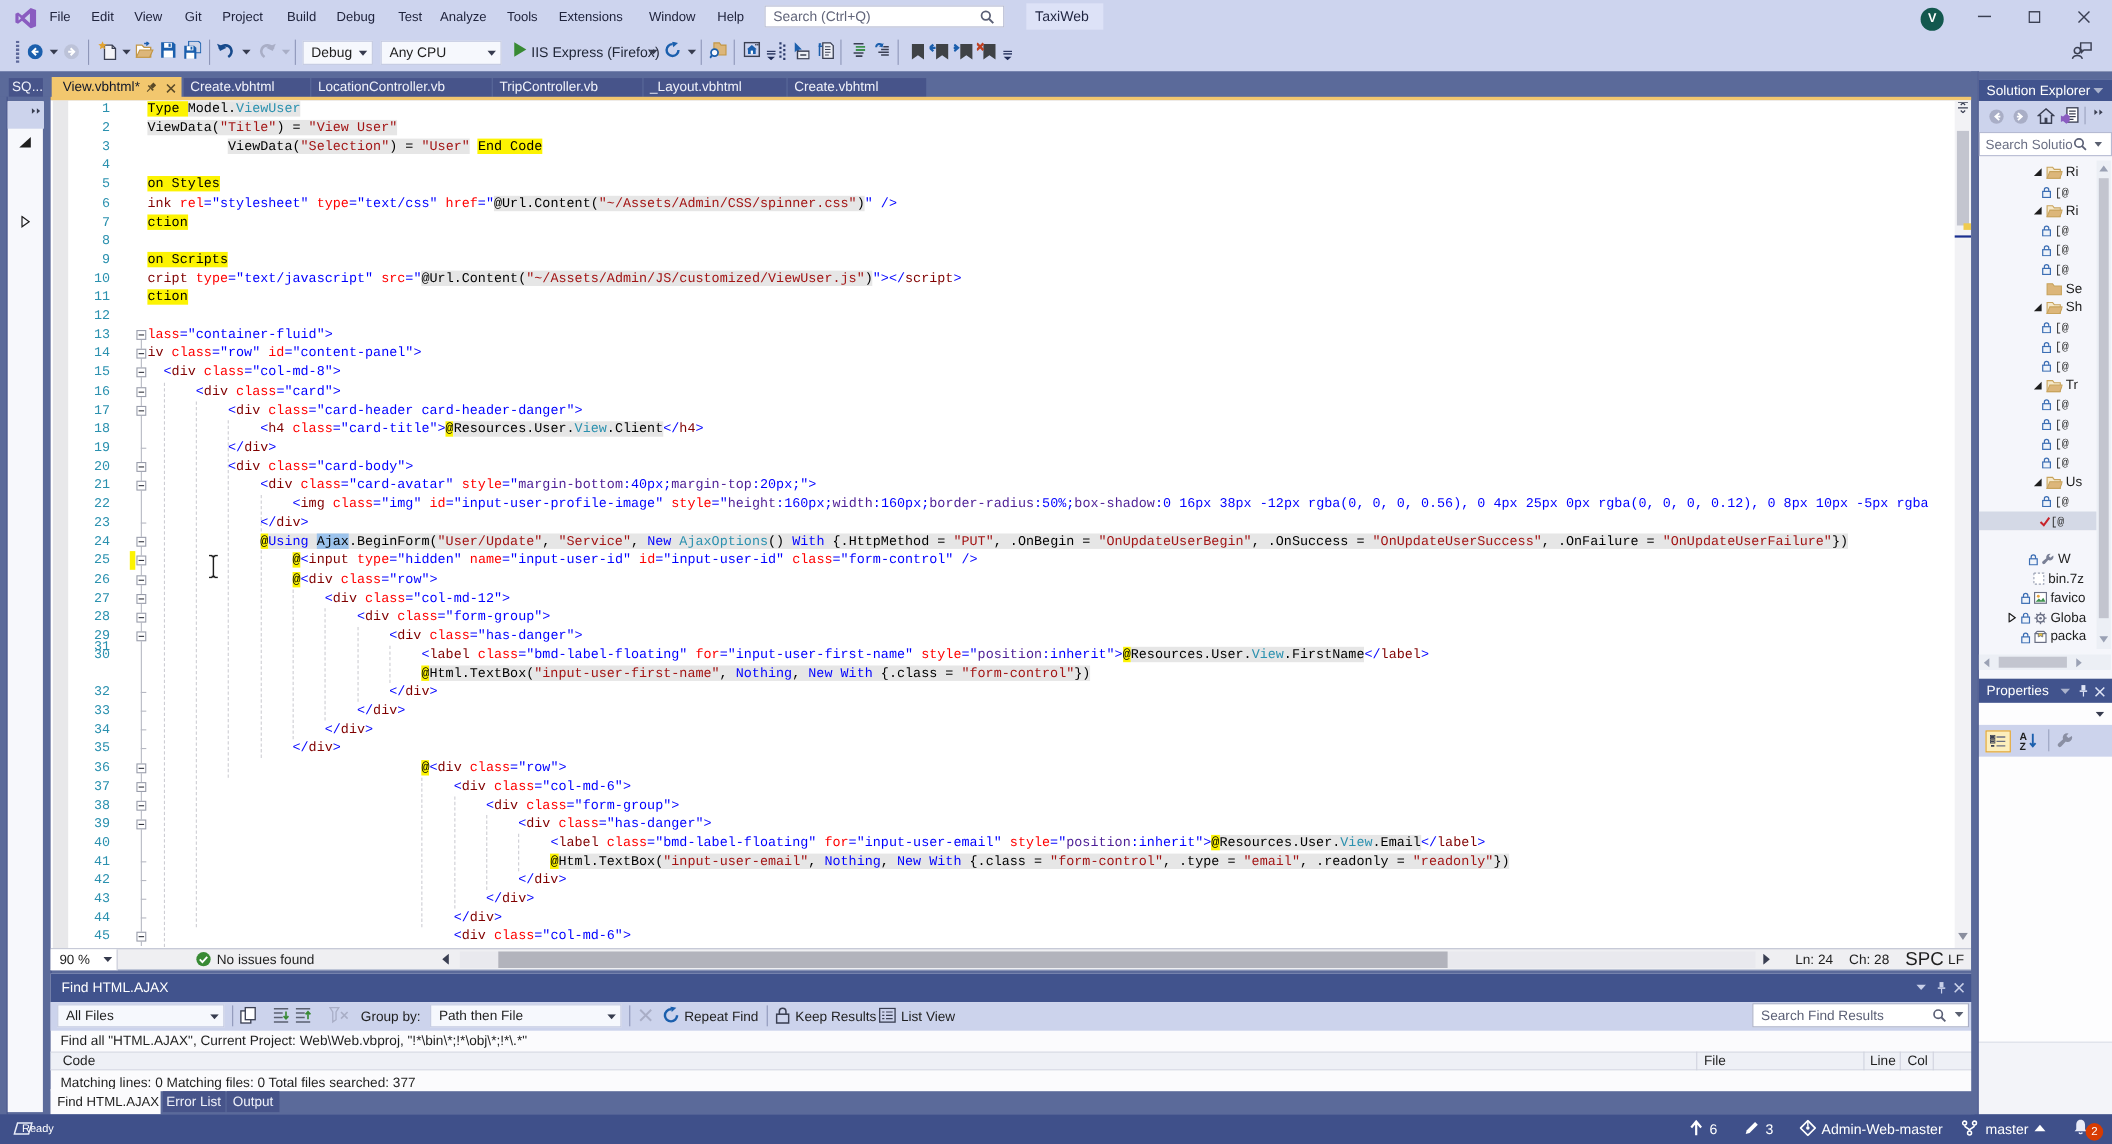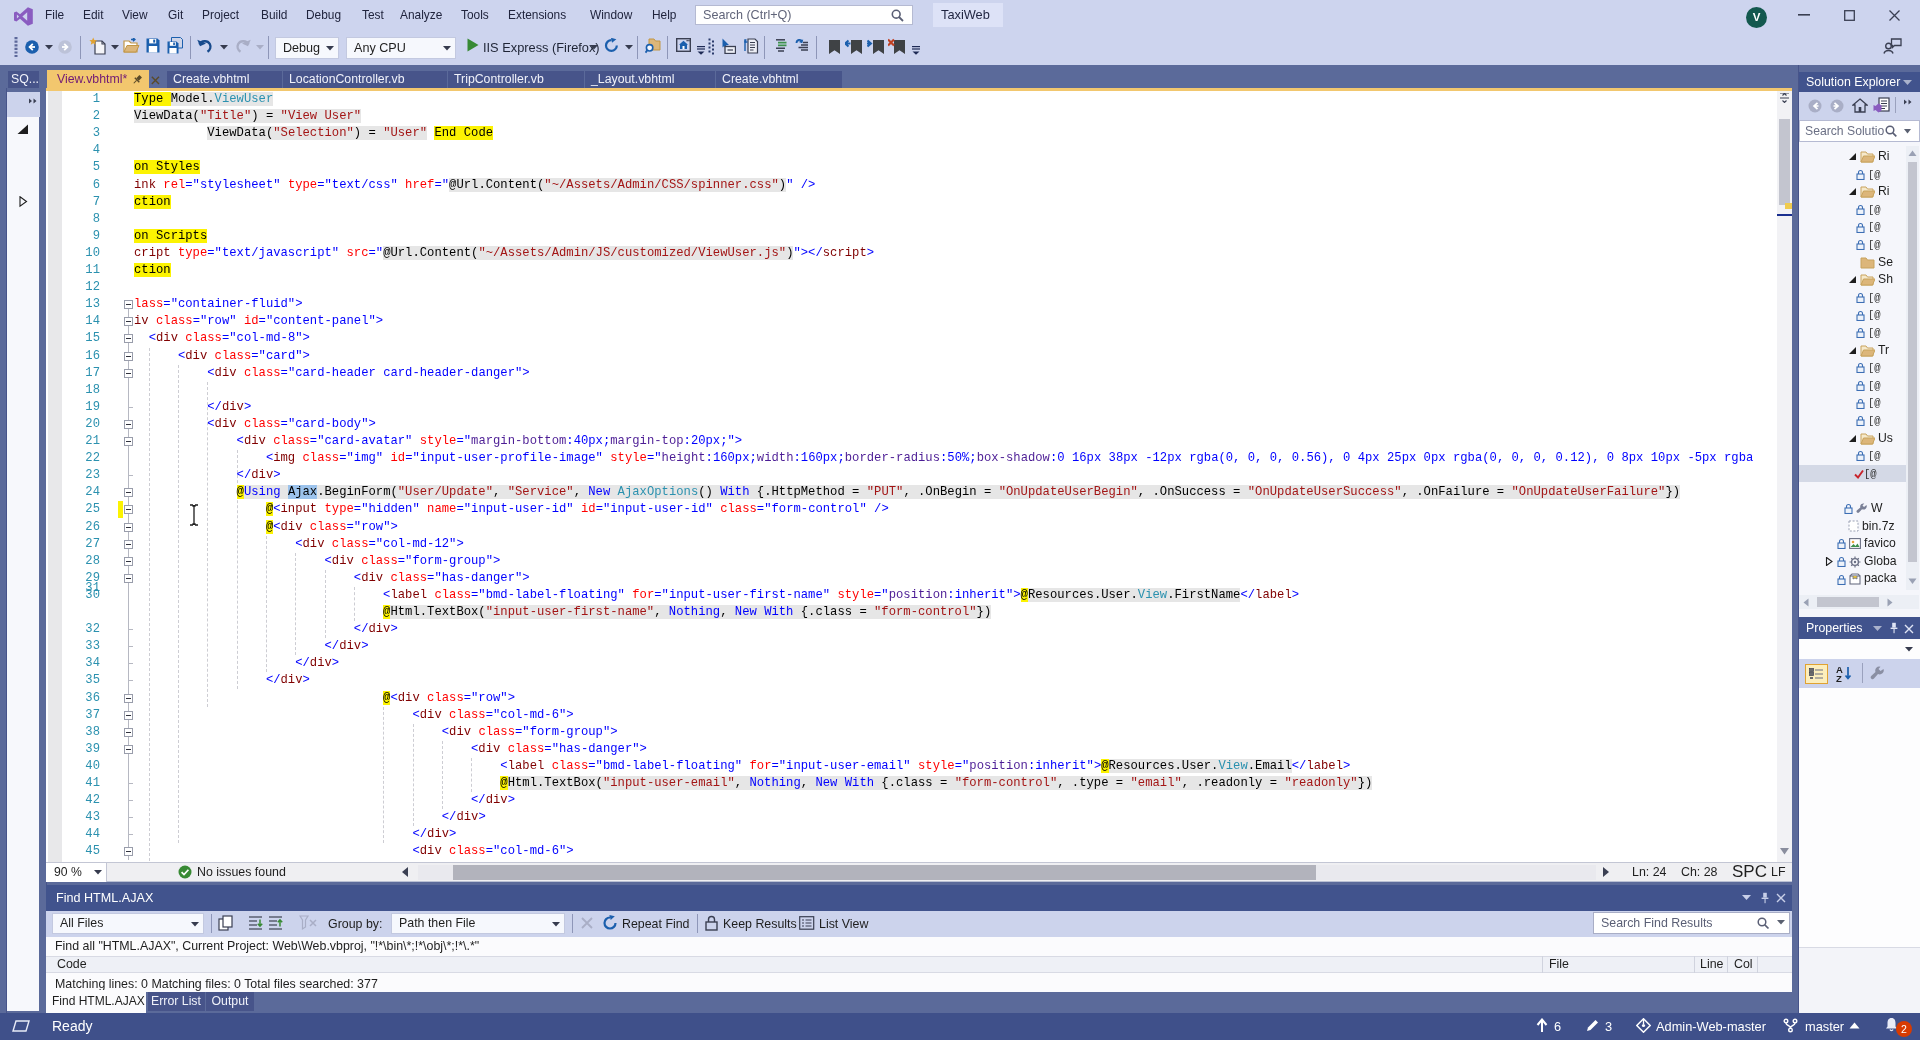--- a/index.html
+++ b/index.html
@@ -223,21 +223,21 @@
     <path d="M1 15.5 C2 11.5 9 11.5 10 15.5" fill="none" stroke="#3a3f52" stroke-width="1.4"></path>
     <path d="M8.5 1 L18 1 L18 7.5 L11.5 7.5 L9.5 9.5 L9.5 7.5 L8.5 7.5 Z" fill="none" stroke="#3a3f52" stroke-width="1.3"></path>
   </svg>
 <div class="abs" style="left:0;top:65px;width:1920px;height:23px;background:#5b6a9a"></div>
 <div class="abs tab" style="left:8px;width:31px;padding-left:3px">SQ...</div>
 <div class="abs tab" style="left:167px;width:115px"><span style="margin-left:6px">Create.vbhtml</span></div>
 <div class="abs tab" style="left:283px;width:164px"><span style="margin-left:6px">LocationController.vb</span></div>
 <div class="abs tab" style="left:448px;width:136px"><span style="margin-left:6px">TripController.vb</span></div>
 <div class="abs tab" style="left:585px;width:130px"><span style="margin-left:6px">_Layout.vbhtml</span></div>
 <div class="abs tab" style="left:716px;width:126px"><span style="margin-left:6px">Create.vbhtml</span></div>
-<div class="abs" style="left:47px;top:70px;width:102px;height:21px;background:#f2c76e;color:#701a75;font-size:12.3px;line-height:18px;z-index:3"><span style="margin-left:10px">View.vbhtml*</span><svg class="ticon abs" style="left:84px;top:4px" width="12" height="12" viewBox="0 0 12 12">
+<div class="abs" style="left:47px;top:70px;width:118px;height:21px;background:#f2c76e;color:#0f172a;font-size:12.3px;line-height:18px;z-index:3"><span style="margin-left:10px">View.vbhtml*</span><svg class="ticon abs" style="left:84px;top:4px" width="12" height="12" viewBox="0 0 12 12">
       <g transform="rotate(45 6 6)">
         <rect x="4.2" y="0.8" width="3.6" height="4.4" fill="#5a4a28"></rect>
         <rect x="2.8" y="5.2" width="6.4" height="1.4" fill="#5a4a28"></rect>
         <rect x="5.5" y="6.6" width="1" height="4" fill="#5a4a28"></rect>
       </g>
     </svg><svg class="ticon abs" style="left:104px;top:6px" width="9" height="9" viewBox="0 0 9 9">
       <path d="M0.8 0.8 L8 8 M8 0.8 L0.8 8" stroke="#5a4a28" stroke-width="1.4"></path>
     </svg></div>
 <div class="abs" style="left:46px;top:88px;width:1746px;height:2.5px;background:#f2c76e;z-index:2"></div>
 <div class="abs" style="left:0;top:88px;width:46px;height:925px;background:#5b6a9a"></div>
@@ -304,20 +304,21 @@
     <div class="cl" style="left:88px;top:205.70px"><span class="at">lass</span><span class="vl">="container-fluid"&gt;</span></div>
     <div class="ln" style="left:14px;top:222.80px">14</div>
     <div class="cl" style="left:88px;top:222.80px"><span class="tg">iv</span> <span class="at">class</span><span class="vl">="row"</span> <span class="at">id</span><span class="vl">="content-panel"&gt;</span></div>
     <div class="ln" style="left:14px;top:239.90px">15</div>
     <div class="cl" style="left:88px;top:239.90px">  <span class="vl">&lt;</span><span class="tg">div</span> <span class="at">class</span><span class="vl">="col-md-8"&gt;</span></div>
     <div class="ln" style="left:14px;top:257.00px">16</div>
     <div class="cl" style="left:88px;top:257.00px">      <span class="vl">&lt;</span><span class="tg">div</span> <span class="at">class</span><span class="vl">="card"&gt;</span></div>
     <div class="ln" style="left:14px;top:274.10px">17</div>
     <div class="cl" style="left:88px;top:274.10px">          <span class="vl">&lt;</span><span class="tg">div</span> <span class="at">class</span><span class="vl">="card-header card-header-danger"&gt;</span></div>
     <div class="ln" style="left:14px;top:291.20px">18</div>
+    <div class="cl" style="left:88px;top:291.20px">              <span class="vl">&lt;</span><span class="tg">h4</span> <span class="at">class</span><span class="vl">="card-title"&gt;</span><span class="ab">@</span><span class="g">Resources.User.<span class="ty">View</span>.Client</span><span class="vl">&lt;/</span><span class="tg">h4</span><span class="vl">&gt;</span></div>
     <div class="ln" style="left:14px;top:308.30px">19</div>
     <div class="cl" style="left:88px;top:308.30px">          <span class="vl">&lt;/</span><span class="tg">div</span><span class="vl">&gt;</span></div>
     <div class="ln" style="left:14px;top:325.40px">20</div>
     <div class="cl" style="left:88px;top:325.40px">          <span class="vl">&lt;</span><span class="tg">div</span> <span class="at">class</span><span class="vl">="card-body"&gt;</span></div>
     <div class="ln" style="left:14px;top:342.50px">21</div>
     <div class="cl" style="left:88px;top:342.50px">              <span class="vl">&lt;</span><span class="tg">div</span> <span class="at">class</span><span class="vl">="card-avatar"</span> <span class="at">style</span><span class="vl">="</span><span class="cn">margin-bottom</span><span class="vl">:</span><span class="cv">40px</span><span class="vl">;</span><span class="cn">margin-top</span><span class="vl">:</span><span class="cv">20px</span><span class="vl">;"&gt;</span></div>
     <div class="ln" style="left:14px;top:359.60px">22</div>
     <div class="cl" style="left:88px;top:359.60px">                  <span class="vl">&lt;</span><span class="tg">img</span> <span class="at">class</span><span class="vl">="img"</span> <span class="at">id</span><span class="vl">="input-user-profile-image"</span> <span class="at">style</span><span class="vl">="</span><span class="cn">height</span><span class="vl">:</span><span class="cv">160px</span><span class="vl">;</span><span class="cn">width</span><span class="vl">:</span><span class="cv">160px</span><span class="vl">;</span><span class="cn">border-radius</span><span class="vl">:</span><span class="cv">50%</span><span class="vl">;</span><span class="cn">box-shadow</span><span class="vl">:</span><span class="cv">0 16px 38px -12px rgba(0, 0, 0, 0.56), 0 4px 25px 0px rgba(0, 0, 0, 0.12), 0 8px 10px -5px rgba</span></div>
     <div class="ln" style="left:14px;top:376.70px">23</div>
     <div class="cl" style="left:88px;top:376.70px">              <span class="vl">&lt;/</span><span class="tg">div</span><span class="vl">&gt;</span></div>
@@ -722,21 +723,21 @@
 <svg class="abs" style="left:1870px;top:666px" width="15" height="15" viewBox="0 0 15 15">
     <path d="M13.5 3 A4 4 0 0 1 8 8 L4 12.5 A1.8 1.8 0 0 1 1.2 10 L5.5 6 A4 4 0 0 1 10.5 0.8 L8.5 3 L10.5 5 Z" fill="#8a8fa3"></path>
   </svg>
 <div class="abs" style="left:1799px;top:688px;width:121px;height:259px;background:#fdfdfe"></div>
 <div class="abs" style="left:1799px;top:947px;width:121px;height:1px;background:#d8dae4"></div>
 <div class="abs" style="left:1799px;top:948px;width:121px;height:65px;background:#f3f4f9"></div>
 <div class="abs" style="left:0;top:1013px;width:1920px;height:27px;background:#3f508a"></div>
 <svg class="abs" style="left:12px;top:1020px" width="18" height="12" viewBox="0 0 18 12">
     <path d="M4 1 L17 1 L14 11 L1 11 Z" fill="none" stroke="#e8ebf7" stroke-width="1.4"></path>
   </svg>
-<div class="abs" style="left:52px;top:1013px;height:27px;line-height:27px;font-size:14px;color:#fff">Ready</div>
+<div class="abs" style="left:20px;top:1013px;height:27px;line-height:27px;font-size:10px;color:#fff">Ready</div>
 <svg class="abs" style="left:1536px;top:1018px" width="12" height="15" viewBox="0 0 12 15">
     <path d="M6 14 L6 2 M1.5 7 L6 1.5 L10.5 7" stroke="#fff" stroke-width="2" fill="none"></path>
   </svg>
 <div class="abs" style="left:1554px;top:1013px;height:27px;line-height:27px;font-size:12.8px;color:#fff">6</div>
 <svg class="abs" style="left:1586px;top:1019px" width="14" height="13" viewBox="0 0 14 13">
     <path d="M1 12 L2 8.5 L9.5 1 L12 3.5 L4.5 11 Z" fill="#fff"></path>
   </svg>
 <div class="abs" style="left:1605px;top:1013px;height:27px;line-height:27px;font-size:12.8px;color:#fff">3</div>
 <svg class="abs" style="left:1636px;top:1018px" width="15" height="15" viewBox="0 0 15 15">
     <path d="M7.5 0.8 L14.2 7.5 L7.5 14.2 L0.8 7.5 Z" fill="none" stroke="#fff" stroke-width="1.5"></path>

